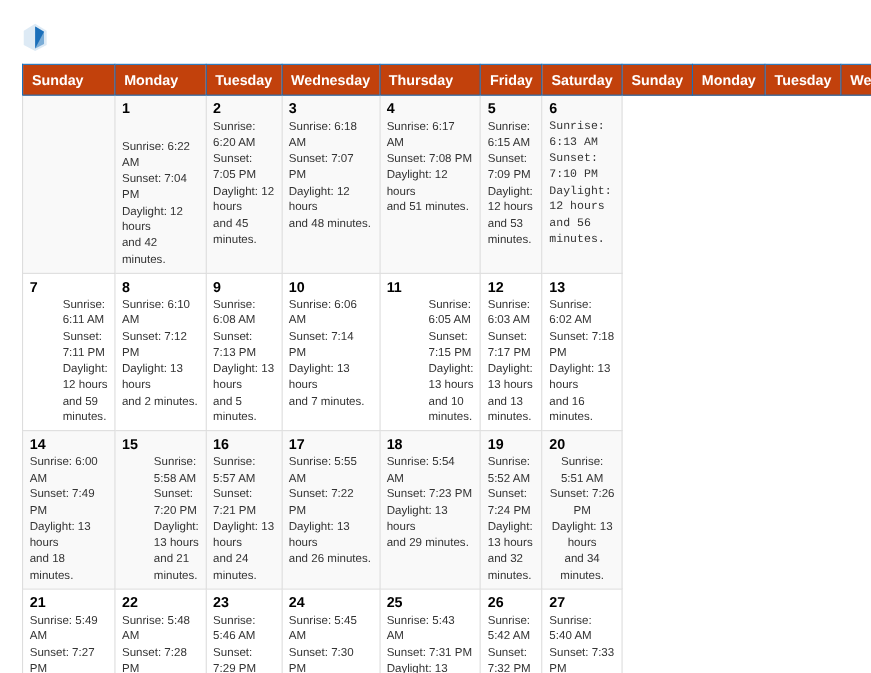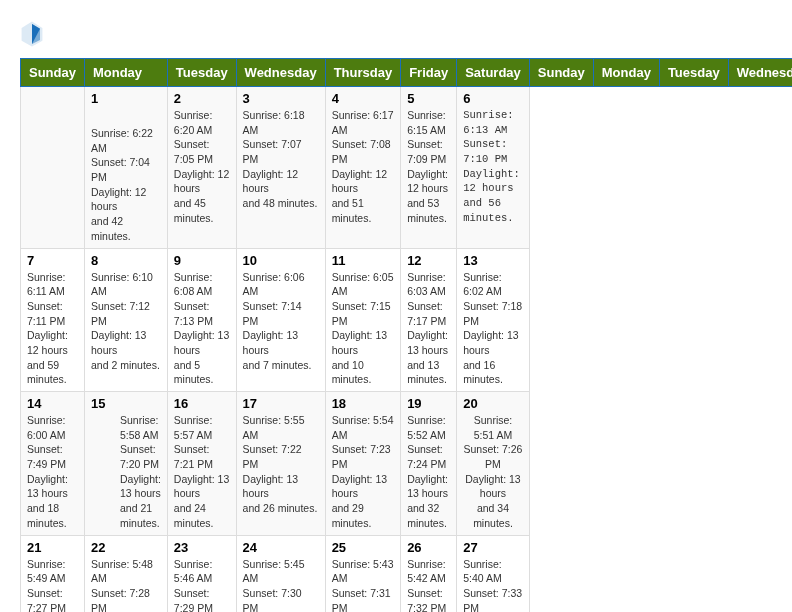--- a/index.html
+++ b/index.html
@@ -51,21 +51,21 @@
     .location-title {
       font-size: 16px;
       color: #555;
     }
     table {
       width: 100%;
       border-collapse: collapse;
       font-size: 11px;
     }
     thead tr th {
-      background-color: #4d7c0f;
+      background-color: #c2410c;
       color: #fff;
       text-align: left;
       padding: 6px 8px;
       font-size: 13px;
       font-weight: bold;
       border: 1px solid #1a6fba;
     }
     tbody tr td {
       border: 1px solid #ddd;
       vertical-align: top;
@@ -170,21 +170,21 @@
           <span class="day-number">6</span>
           <div class="day-info" style="white-space: pre-line; font-family: Liberation Mono, monospace;">Sunrise: 6:13 AM
 Sunset: 7:10 PM
 Daylight: 12 hours
 and 56 minutes.</div>
         </td>
       </tr>
       <tr>
         <td>
           <span class="day-number">7</span>
-          <div class="day-info" style="white-space: pre-line;">Sunrise: 6:11 AM
+          <div class="day-info" style="white-space: pre-line; margin-left: 30px;">Sunrise: 6:11 AM
 Sunset: 7:11 PM
 Daylight: 12 hours
 and 59 minutes.</div>
         </td>
         <td>
           <span class="day-number">8</span>
           <div class="day-info" style="white-space: pre-line;">Sunrise: 6:10 AM
 Sunset: 7:12 PM
 Daylight: 13 hours
 and 2 minutes.</div>
@@ -198,21 +198,21 @@
         </td>
         <td>
           <span class="day-number">10</span>
           <div class="day-info" style="white-space: pre-line;">Sunrise: 6:06 AM
 Sunset: 7:14 PM
 Daylight: 13 hours
 and 7 minutes.</div>
         </td>
         <td>
           <span class="day-number">11</span>
-          <div class="day-info" style="white-space: pre-line;">Sunrise: 6:05 AM
+          <div class="day-info" style="white-space: pre-line; margin-left: 38px;">Sunrise: 6:05 AM
 Sunset: 7:15 PM
 Daylight: 13 hours
 and 10 minutes.</div>
         </td>
         <td>
           <span class="day-number">12</span>
           <div class="day-info" style="white-space: pre-line;">Sunrise: 6:03 AM
 Sunset: 7:17 PM
 Daylight: 13 hours
 and 13 minutes.</div>

